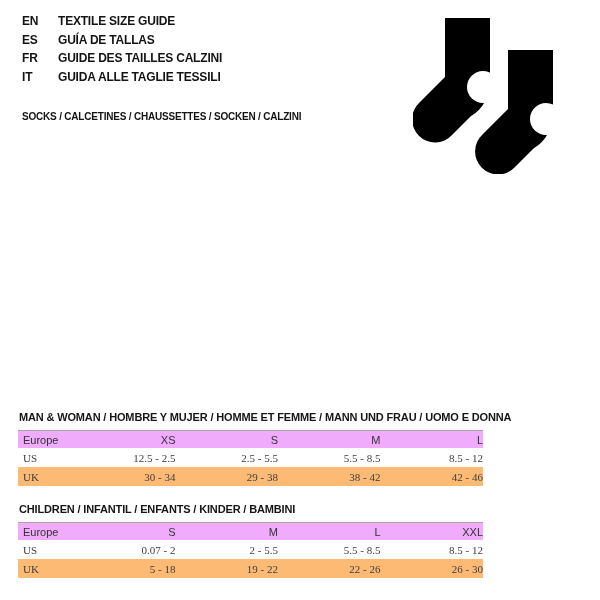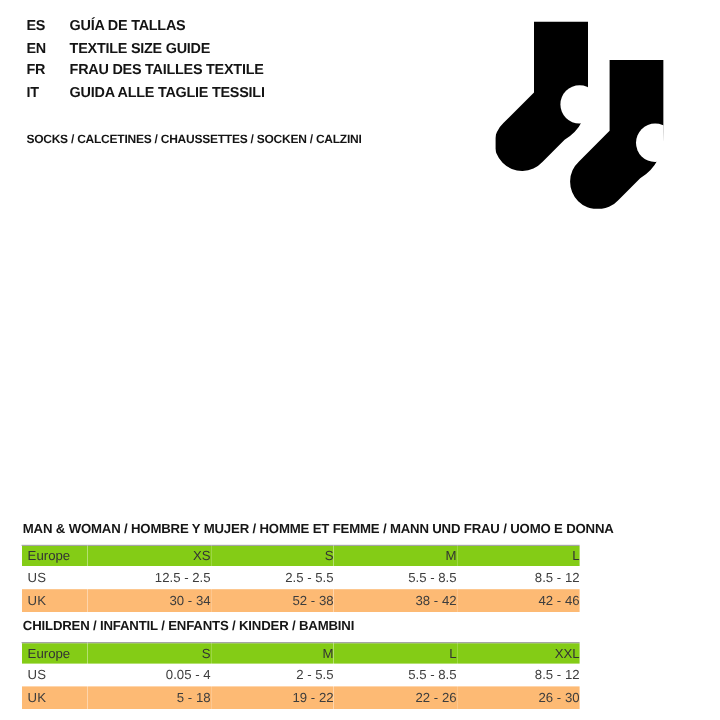--- a/index.html
+++ b/index.html
@@ -23,58 +23,58 @@
     position:absolute; left:22px; top:111px;
     font-size:10px; font-weight:bold; color:#141414; letter-spacing:-0.2px;
     white-space:nowrap;
   }
 
   
   .socks-icon { position:absolute; left:413px; top:18px; }
 
   
   .size-section { position:absolute; left:18px; width:465px; }
-  .size-section.adult { top:436px; }
-  .size-section.children { top:517px; }
+  .size-section.adult { top:412px; }
+  .size-section.children { top:504px; }
   .table-title {
     margin:0 0 7px 1px; font-size:11px; line-height:11px;
     font-weight:bold; color:#161616; letter-spacing:-0.15px; white-space:nowrap;
   }
   table.size-table {
     border-collapse:collapse; table-layout:fixed; width:465px;
     font-size:11px; color:#3d3d3d;
   }
   table.size-table th, table.size-table td {
     font-weight:normal; text-align:right; padding:0; overflow:hidden;
   }
   table.size-table th { height:17px; }
-  table.size-table td { height:19px; }
+  table.size-table td { height:19px;font-family:Liberation Serif, serif; }
   table.size-table th.first, table.size-table td.first {
     width:50px; text-align:left; padding-left:5px;
   }
   table.size-table thead tr {
-    background:#84cc16; border-top:1px solid #a5a5a5; color:#333333;
+    background:#f0abfc; border-top:1px solid #a5a5a5; color:#333333;
   }
   table.size-table tbody tr.alt { background:#fdba74; }
 </style>
 </head>
 <body>
 
 <div class="lang-list">
     <div class="lang-row">
+      <span class="lang-code">EN</span>
+      <span>TEXTILE SIZE GUIDE</span>
+    </div>
+    <div class="lang-row">
       <span class="lang-code">ES</span>
       <span>GUÍA DE TALLAS</span>
     </div>
     <div class="lang-row">
-      <span class="lang-code">EN</span>
-      <span>TEXTILE SIZE GUIDE</span>
-    </div>
-    <div class="lang-row">
       <span class="lang-code">FR</span>
-      <span>FRAU DES TAILLES TEXTILE</span>
+      <span>GUIDE DES TAILLES CALZINI</span>
     </div>
     <div class="lang-row">
       <span class="lang-code">IT</span>
       <span>GUIDA ALLE TAGLIE TESSILI</span>
     </div>
   </div>
 
 <div class="category">SOCKS / CALCETINES / CHAUSSETTES / SOCKEN / CALZINI</div>
 
 <svg class="socks-icon" width="140" height="156" viewBox="0 0 140 156" aria-hidden="true">
@@ -104,21 +104,21 @@
         <tr>
           <td class="first">US</td>
           <td>12.5 - 2.5</td>
           <td>2.5 - 5.5</td>
           <td>5.5 - 8.5</td>
           <td>8.5 - 12</td>
         </tr>
         <tr class="alt">
           <td class="first">UK</td>
           <td>30 - 34</td>
-          <td>52 - 38</td>
+          <td>29 - 38</td>
           <td>38 - 42</td>
           <td>42 - 46</td>
         </tr>
       </tbody>
   </table>
 </section>
 
 <section class="size-section children">
   <h2 class="table-title">CHILDREN / INFANTIL / ENFANTS / KINDER / BAMBINI</h2>
   <table class="size-table">
@@ -127,21 +127,21 @@
           <th class="first">Europe</th>
           <th>S</th>
           <th>M</th>
           <th>L</th>
           <th>XXL</th>
         </tr>
       </thead>
     <tbody>
         <tr>
           <td class="first">US</td>
-          <td>0.05 - 4</td>
+          <td>0.07 - 2</td>
           <td>2 - 5.5</td>
           <td>5.5 - 8.5</td>
           <td>8.5 - 12</td>
         </tr>
         <tr class="alt">
           <td class="first">UK</td>
           <td>5 - 18</td>
           <td>19 - 22</td>
           <td>22 - 26</td>
           <td>26 - 30</td>

